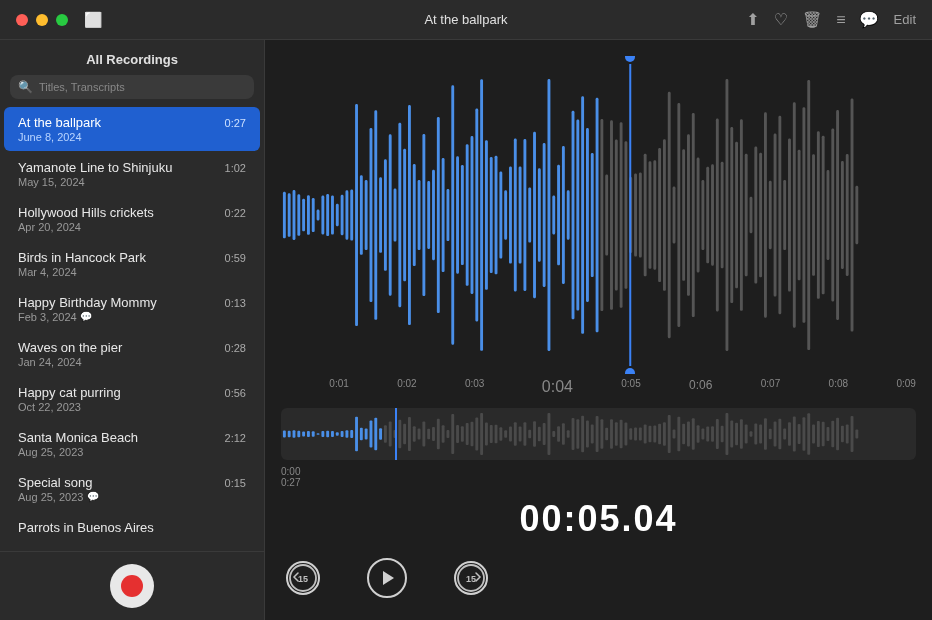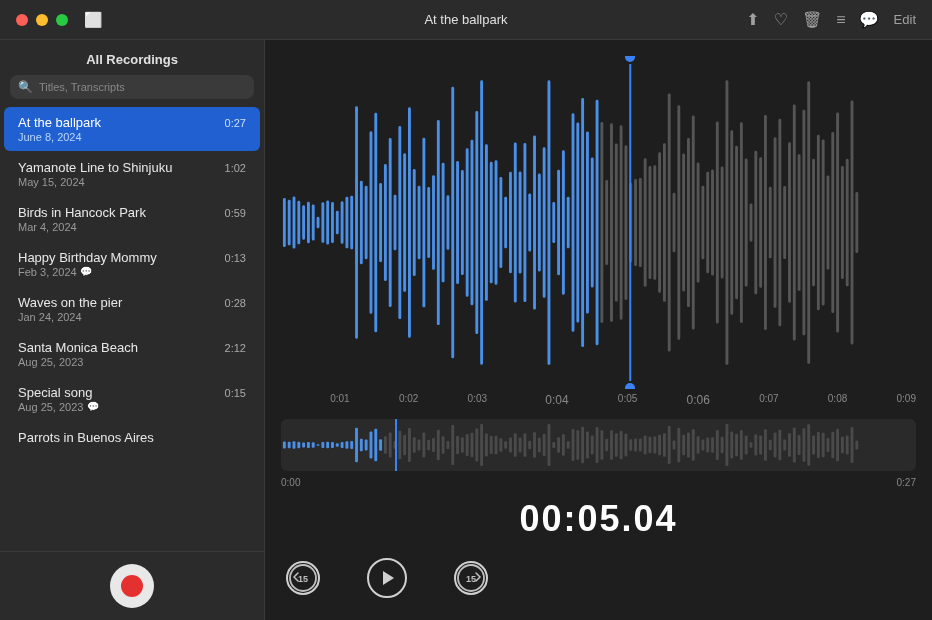--- a/index.html
+++ b/index.html
@@ -221,20 +221,21 @@
       margin: 8px 0 4px;
       overflow: hidden;
     }
 
     .mini-time-axis {
       display: flex;
       justify-content: space-between;
       padding: 2px 0;
       color: #888;
       font-size: 10px;
+      flex-direction: column;
     }
     .playhead-top-dot {
       position: absolute;
       top: -4px;
       left: 50%;
       transform: translateX(-50%);
       width: 10px;
       height: 10px;
       border-radius: 50%;
       background: #3b82f6;
@@ -361,20 +362,30 @@
         <span class="recording-name">Yamanote Line to Shinjuku</span>
         <span class="recording-duration">1:02</span>
       </div>
       <div class="recording-meta">
         <span class="recording-date">May 15, 2024</span>
 
       </div>
     </div>
         <div class="recording-item">
       <div class="recording-item-top">
+        <span class="recording-name">Hollywood Hills crickets</span>
+        <span class="recording-duration">0:22</span>
+      </div>
+      <div class="recording-meta">
+        <span class="recording-date">Apr 20, 2024</span>
+
+      </div>
+    </div>
+        <div class="recording-item">
+      <div class="recording-item-top">
         <span class="recording-name">Birds in Hancock Park</span>
         <span class="recording-duration">0:59</span>
       </div>
       <div class="recording-meta">
         <span class="recording-date">Mar 4, 2024</span>
 
       </div>
     </div>
         <div class="recording-item">
       <div class="recording-item-top">
@@ -386,20 +397,30 @@
         <span class="transcript-icon">💬</span>
       </div>
     </div>
         <div class="recording-item">
       <div class="recording-item-top">
         <span class="recording-name">Waves on the pier</span>
         <span class="recording-duration">0:28</span>
       </div>
       <div class="recording-meta">
         <span class="recording-date">Jan 24, 2024</span>
+
+      </div>
+    </div>
+        <div class="recording-item">
+      <div class="recording-item-top">
+        <span class="recording-name">Happy cat purring</span>
+        <span class="recording-duration">0:56</span>
+      </div>
+      <div class="recording-meta">
+        <span class="recording-date">Oct 22, 2023</span>
 
       </div>
     </div>
         <div class="recording-item">
       <div class="recording-item-top">
         <span class="recording-name">Santa Monica Beach</span>
         <span class="recording-duration">2:12</span>
       </div>
       <div class="recording-meta">
         <span class="recording-date">Aug 25, 2023</span>
@@ -566,21 +587,21 @@
         <div style="position:absolute; top:8px; bottom:8px; left:50%; width:1.5px; background:#3b82f6; transform:translateX(-50%);"></div>
         <div class="playhead-bottom-dot"></div>
       </div>
     </div>
 
     <div class="time-axis" id="time-axis">
     <span style="width: 0px;"></span>
         <span style="color: rgb(136, 136, 136); font-size: 10px;">0:01</span>
         <span style="color: rgb(136, 136, 136); font-size: 10px;">0:02</span>
         <span style="color: rgb(136, 136, 136); font-size: 10px;">0:03</span>
-        <span style="color: rgb(136, 136, 136); font-size: 12px; margin-left: 9px;">0:04</span>
+        <span style="color: rgb(136, 136, 136); font-size: 16px; margin-left: 9px;">0:04</span>
         <span style="color: rgb(136, 136, 136); font-size: 10px;">0:05</span>
         <span style="color: rgb(136, 136, 136); font-size: 12px;">0:06</span>
         <span style="color: rgb(136, 136, 136); font-size: 10px;">0:07</span>
         <span style="color: rgb(136, 136, 136); font-size: 10px;">0:08</span>
         <span style="color: rgb(136, 136, 136); font-size: 10px;">0:09</span>
       </div>
 
     <div class="mini-waveform-container">
       <svg width="100%" height="100%" id="mini-waveform-svg" viewBox="0 0 660 52" preserveAspectRatio="none">
       <rect x="2" y="22.400294817386833" width="3" height="7.199410365226337" rx="1" fill="#4a8fe8"></rect>

